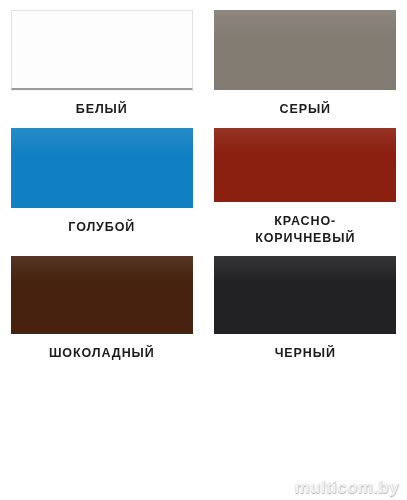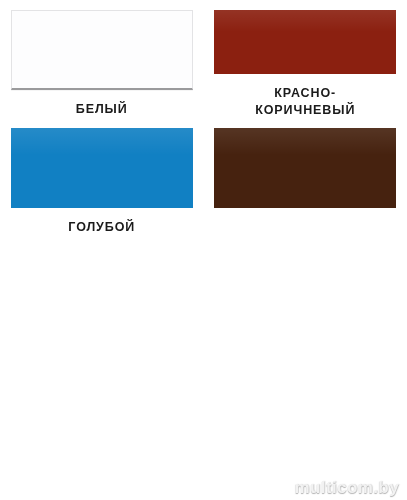--- a/index.html
+++ b/index.html
@@ -96,28 +96,37 @@
 </style>
 </head>
 <body>
 
 <div id="palette-grid">
     <div class="swatch-cell">
       <div class="swatch-chip outlined" style="background-color: rgb(253, 253, 254);"></div>
       <div class="swatch-label">БЕЛЫЙ</div>
     </div>
     <div class="swatch-cell">
-      <div class="swatch-chip glossy" style="background-color: rgb(139, 32, 16);"></div>
-      <div class="swatch-label">КРАСНО-
-КОРИЧНЕВЫЙ</div>
+      <div class="swatch-chip glossy" style="background-color: rgb(131, 124, 115);"></div>
+      <div class="swatch-label">СЕРЫЙ</div>
     </div>
     <div class="swatch-cell">
       <div class="swatch-chip glossy" style="background-color: rgb(17, 128, 195);"></div>
       <div class="swatch-label">ГОЛУБОЙ</div>
     </div>
     <div class="swatch-cell">
+      <div class="swatch-chip glossy" style="background-color: rgb(139, 32, 16);"></div>
+      <div class="swatch-label">КРАСНО-
+КОРИЧНЕВЫЙ</div>
+    </div>
+    <div class="swatch-cell">
       <div class="swatch-chip glossy" style="background-color: rgb(70, 34, 15);"></div>
+      <div class="swatch-label">ШОКОЛАДНЫЙ</div>
+    </div>
+    <div class="swatch-cell">
+      <div class="swatch-chip glossy" style="background-color: rgb(34, 33, 36);"></div>
+      <div class="swatch-label">ЧЕРНЫЙ</div>
     </div>
   </div>
 
 <div id="watermark-bar">
   <div id="watermark-text">multicom.by</div>
 </div>
 
 </body></html>

